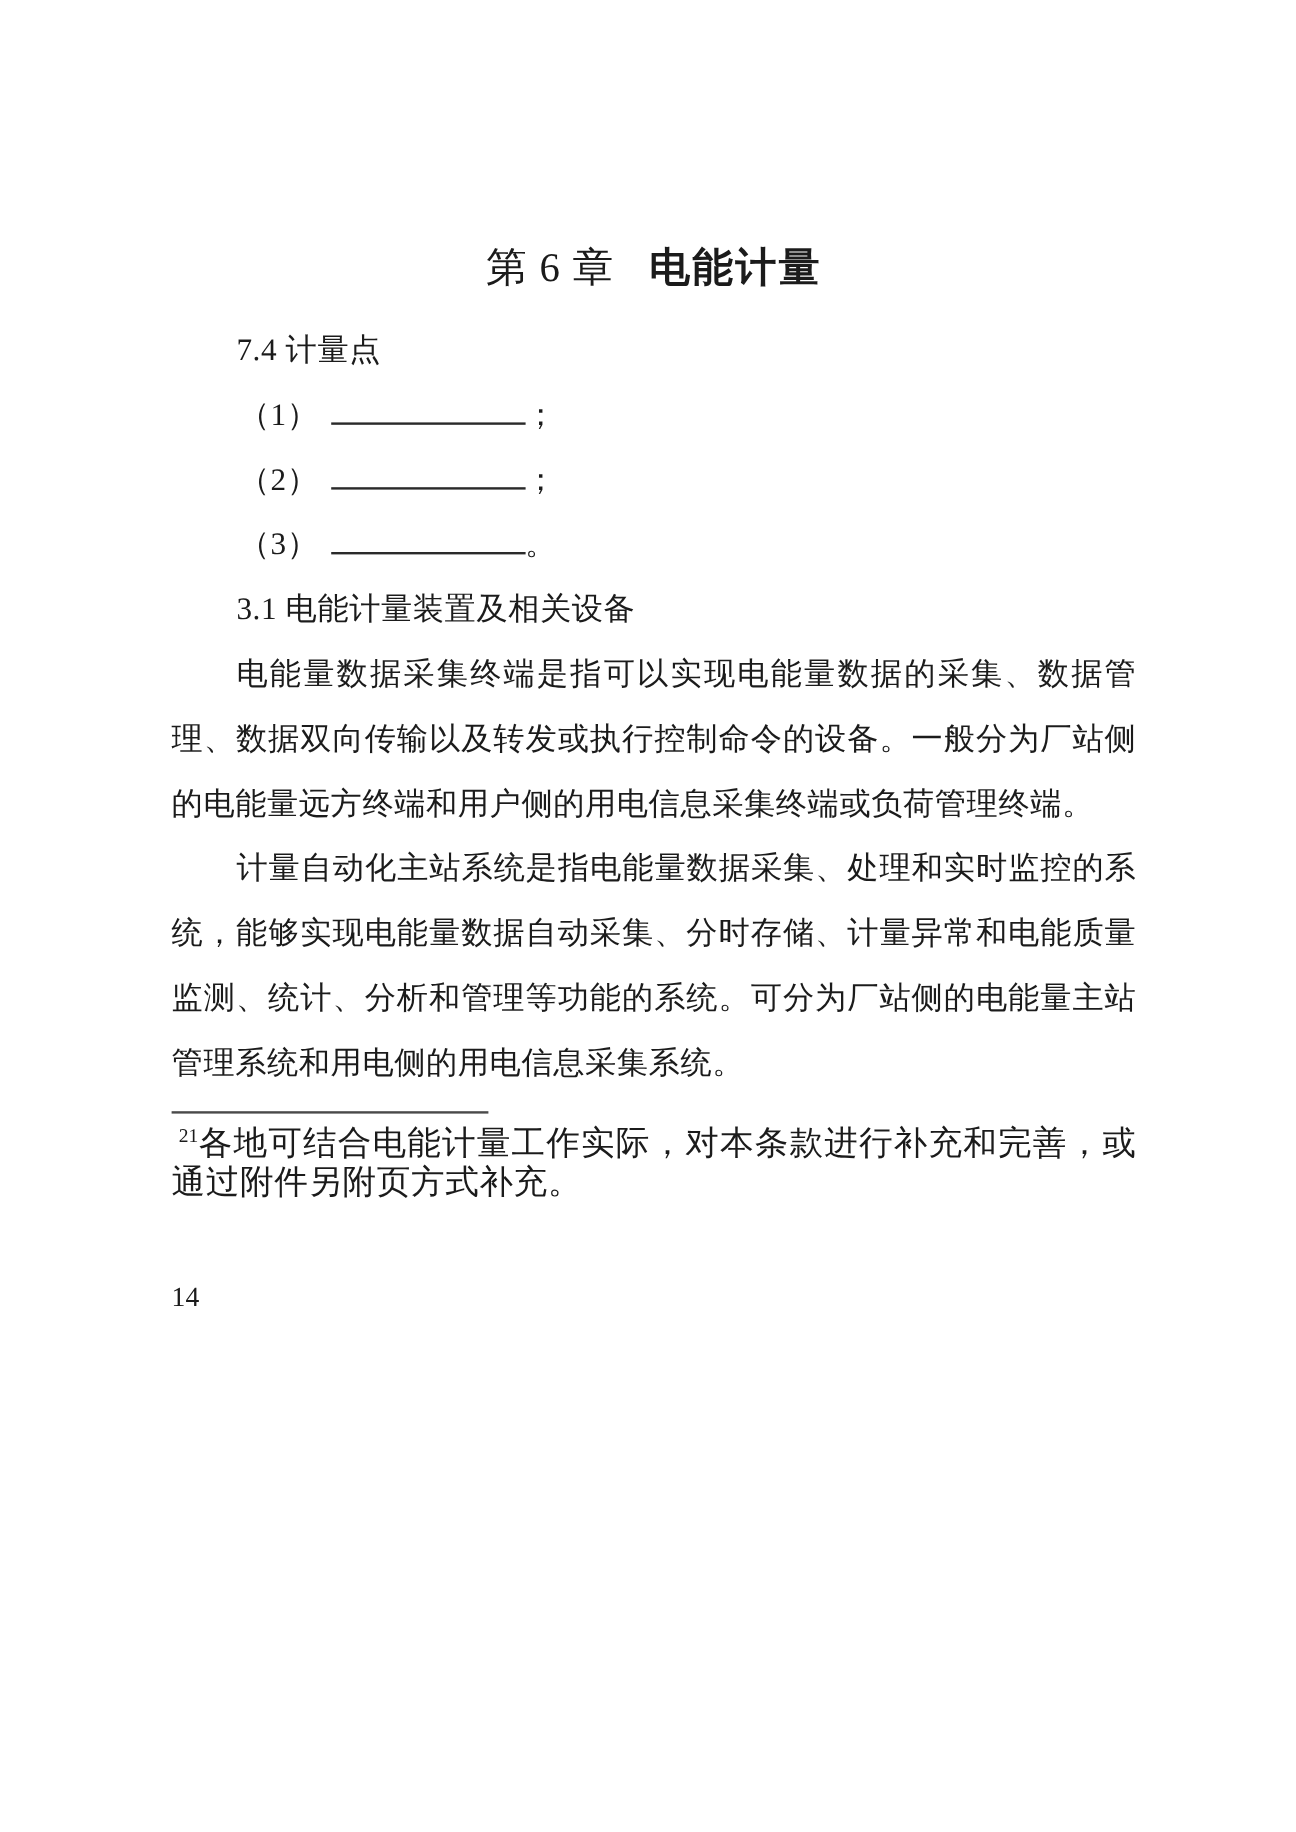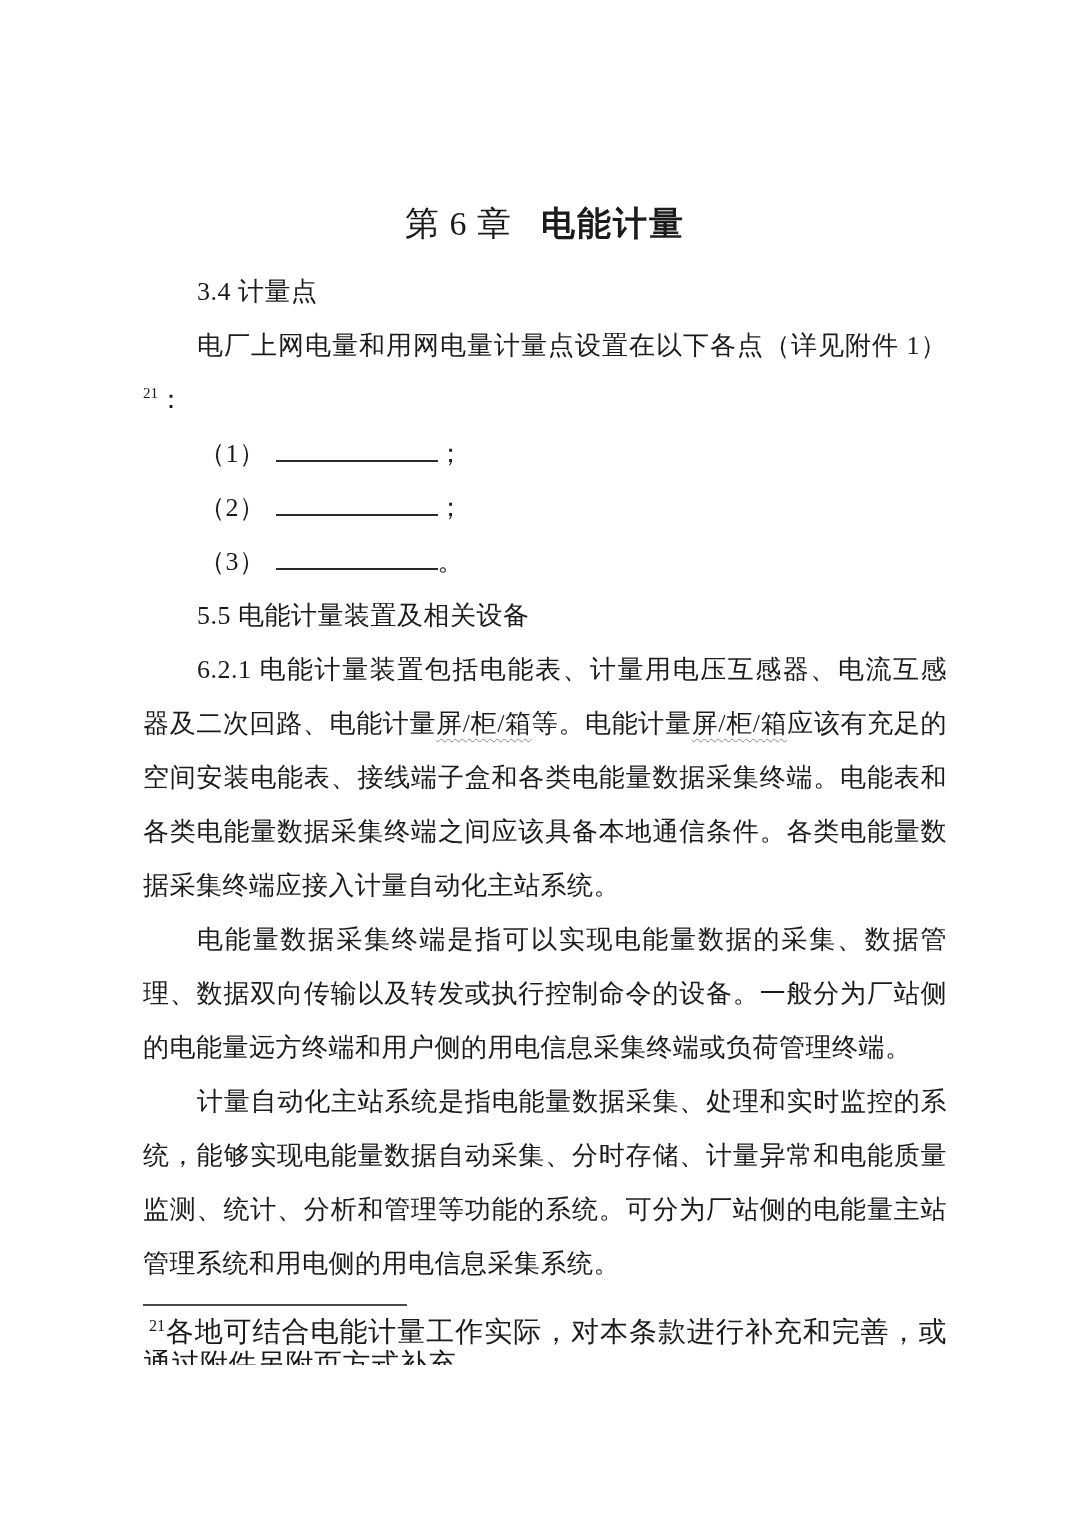--- a/index.html
+++ b/index.html
@@ -98,33 +98,31 @@
   }
 </style>
 </head>
 <body>
 
 <div class="page">
   <div class="content">
 
     <h1 class="chapter-title"><span class="chapter-number">第 6 章</span><span class="chapter-name">电能计量</span></h1>
 
-    <h2 class="sub-heading s61">3.4 计量点</h2>
+    <h2 class="sub-heading s61">7.4 计量点</h2>
 
-    <p class="para"><span>电厂上网电量和用网电量计量点设置在以下各点（详见附件 1）</span><sup class="fnref">21</sup><span>：</span></p>
 
     <div class="list-item"><span>（1）</span><span class="blank"></span><span>；</span></div>
 
     <div class="list-item"><span>（2）</span><span class="blank"></span><span>；</span></div>
 
     <div class="list-item"><span>（3）</span><span class="blank"></span><span>。</span></div>
 
-    <h2 class="sub-heading s62">5.5 电能计量装置及相关设备</h2>
+    <h2 class="sub-heading s62">3.1 电能计量装置及相关设备</h2>
 
-    <p class="para"><span>6.2.1 电能计量装置包括电能表、计量用电压互感器、电流互感器及二次回路、电能计量</span><span class="uwavy">屏/柜/箱</span><span>等。电能计量</span><span class="uwavy">屏/柜/箱</span><span>应该有充足的空间安装电能表、接线端子盒和各类电能量数据采集终端。电能表和各类电能量数据采集终端之间应该具备本地通信条件。各类电能量数据采集终端应接入计量自动化主站系统。</span></p>
 
     <p class="para">电能量数据采集终端是指可以实现电能量数据的采集、数据管理、数据双向传输以及转发或执行控制命令的设备。一般分为厂站侧的电能量远方终端和用户侧的用电信息采集终端或负荷管理终端。</p>
 
     <p class="para">计量自动化主站系统是指电能量数据采集、处理和实时监控的系统，能够实现电能量数据自动采集、分时存储、计量异常和电能质量监测、统计、分析和管理等功能的系统。可分为厂站侧的电能量主站管理系统和用电侧的用电信息采集系统。</p>
 
     <div class="footnote-block">
       <div class="fn-rule"></div>
       <div class="fn-text"><sup class="fnref">21</sup><span>各地可结合电能计量工作实际，对本条款进行补充和完善，或通过附件另附页方式补充。</span></div>
     </div>
 

